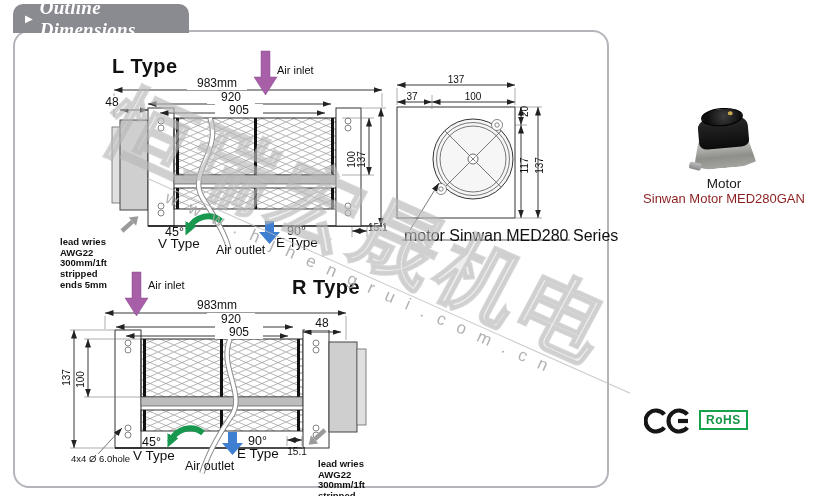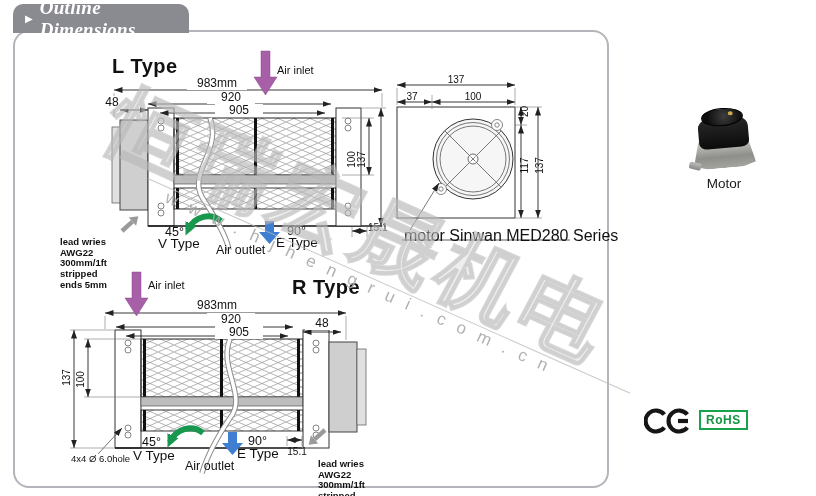--- a/index.html
+++ b/index.html
@@ -295,20 +295,21 @@
   <div class="lbl b" style="left:237px;top:447px;font-size:13.5px;">E Type</div>
 
   <div id="motor-photo">
     <div class="m-base"></div>
     <div class="m-body"></div>
     <div class="m-cap"></div>
     <div class="m-dot"></div>
     <div class="m-shaft"></div>
   </div>
   <div id="motor-label">Motor</div>
+  <div id="motor-model">Sinwan Motor MED280GAN</div>
 
   <div id="ce-mark" role="img" aria-label="CE">
     <svg width="50" height="30" viewBox="0 0 50 30">
       <path d="M20.3,8.5 A10.5,10.5 0 1 0 20.3,21.5" fill="none" stroke="#161616" stroke-width="4.2"></path>
       <path d="M43.3,8.5 A10.5,10.5 0 1 0 43.3,21.5" fill="none" stroke="#161616" stroke-width="4.2"></path>
       <line x1="34" y1="15" x2="44" y2="15" stroke="#161616" stroke-width="4.2"></line>
     </svg>
   </div>
   <div id="rohs">RoHS</div>
 

